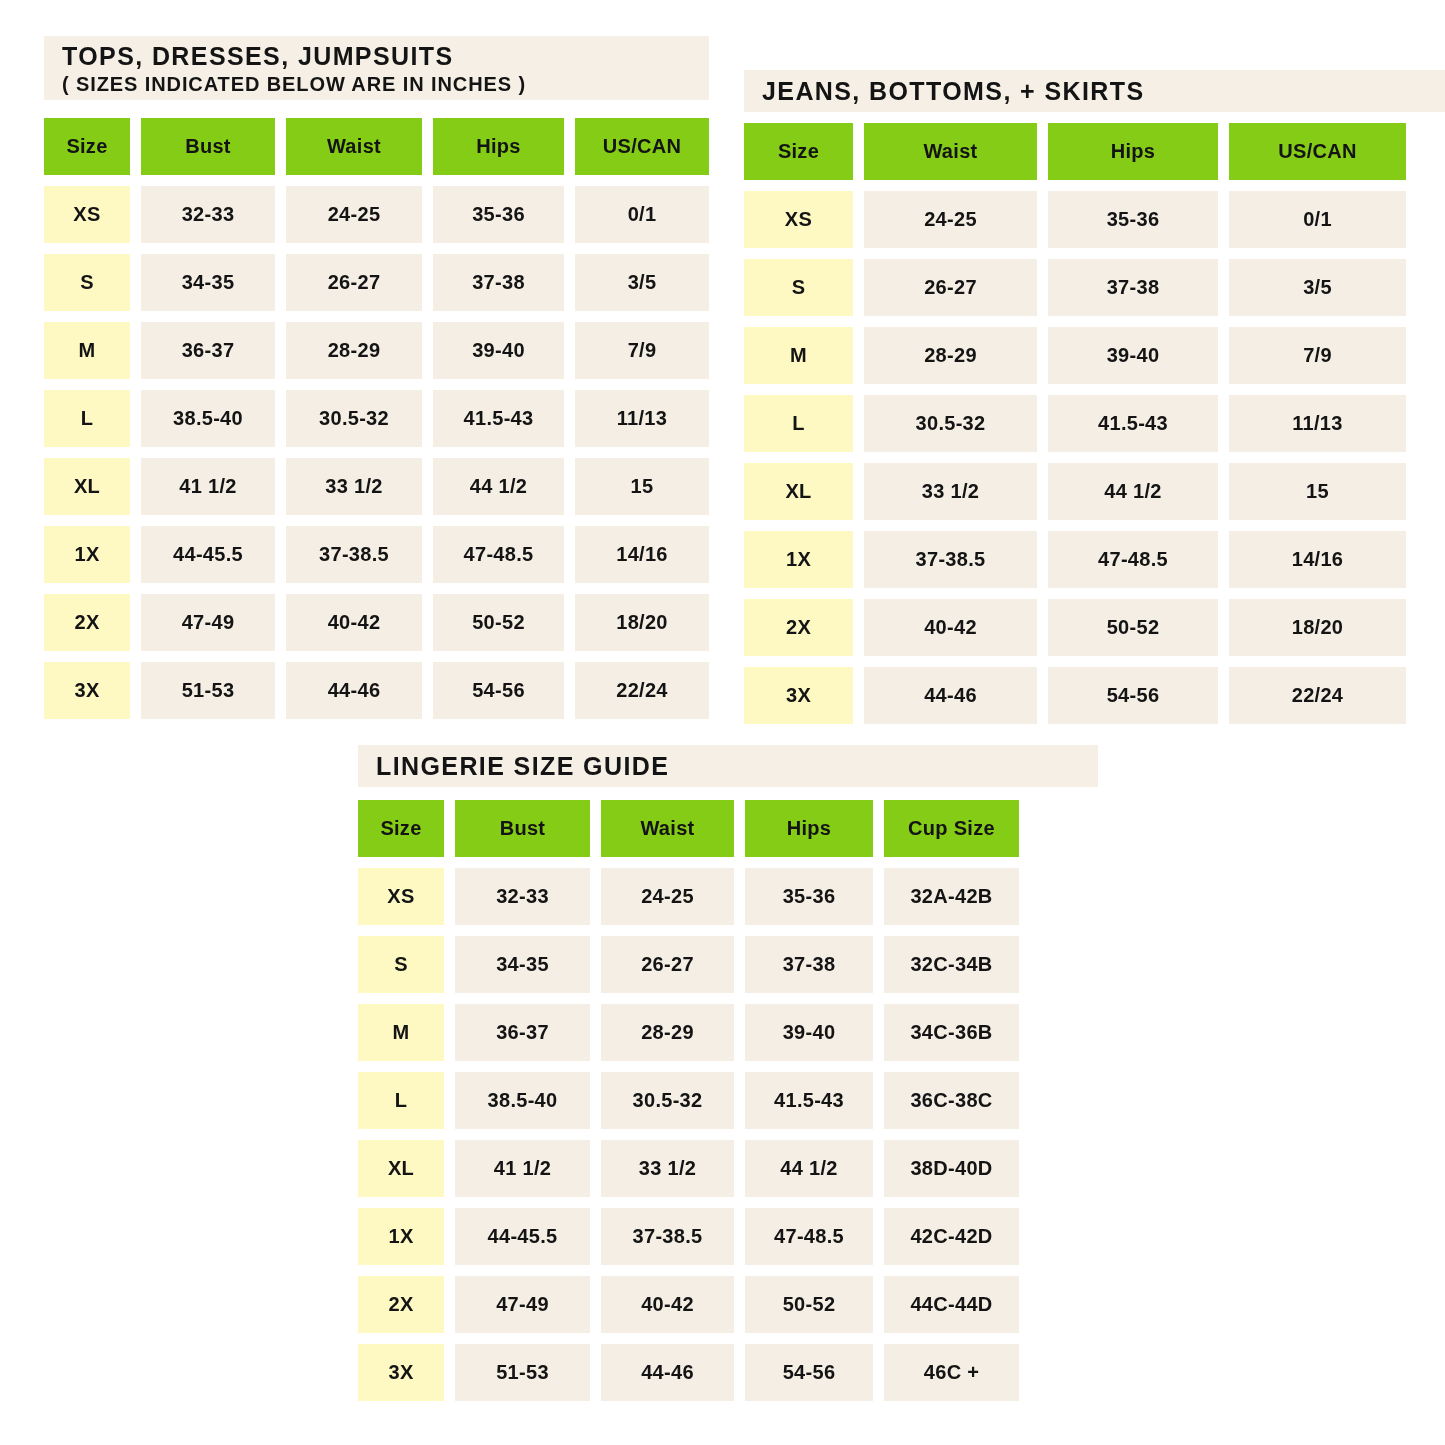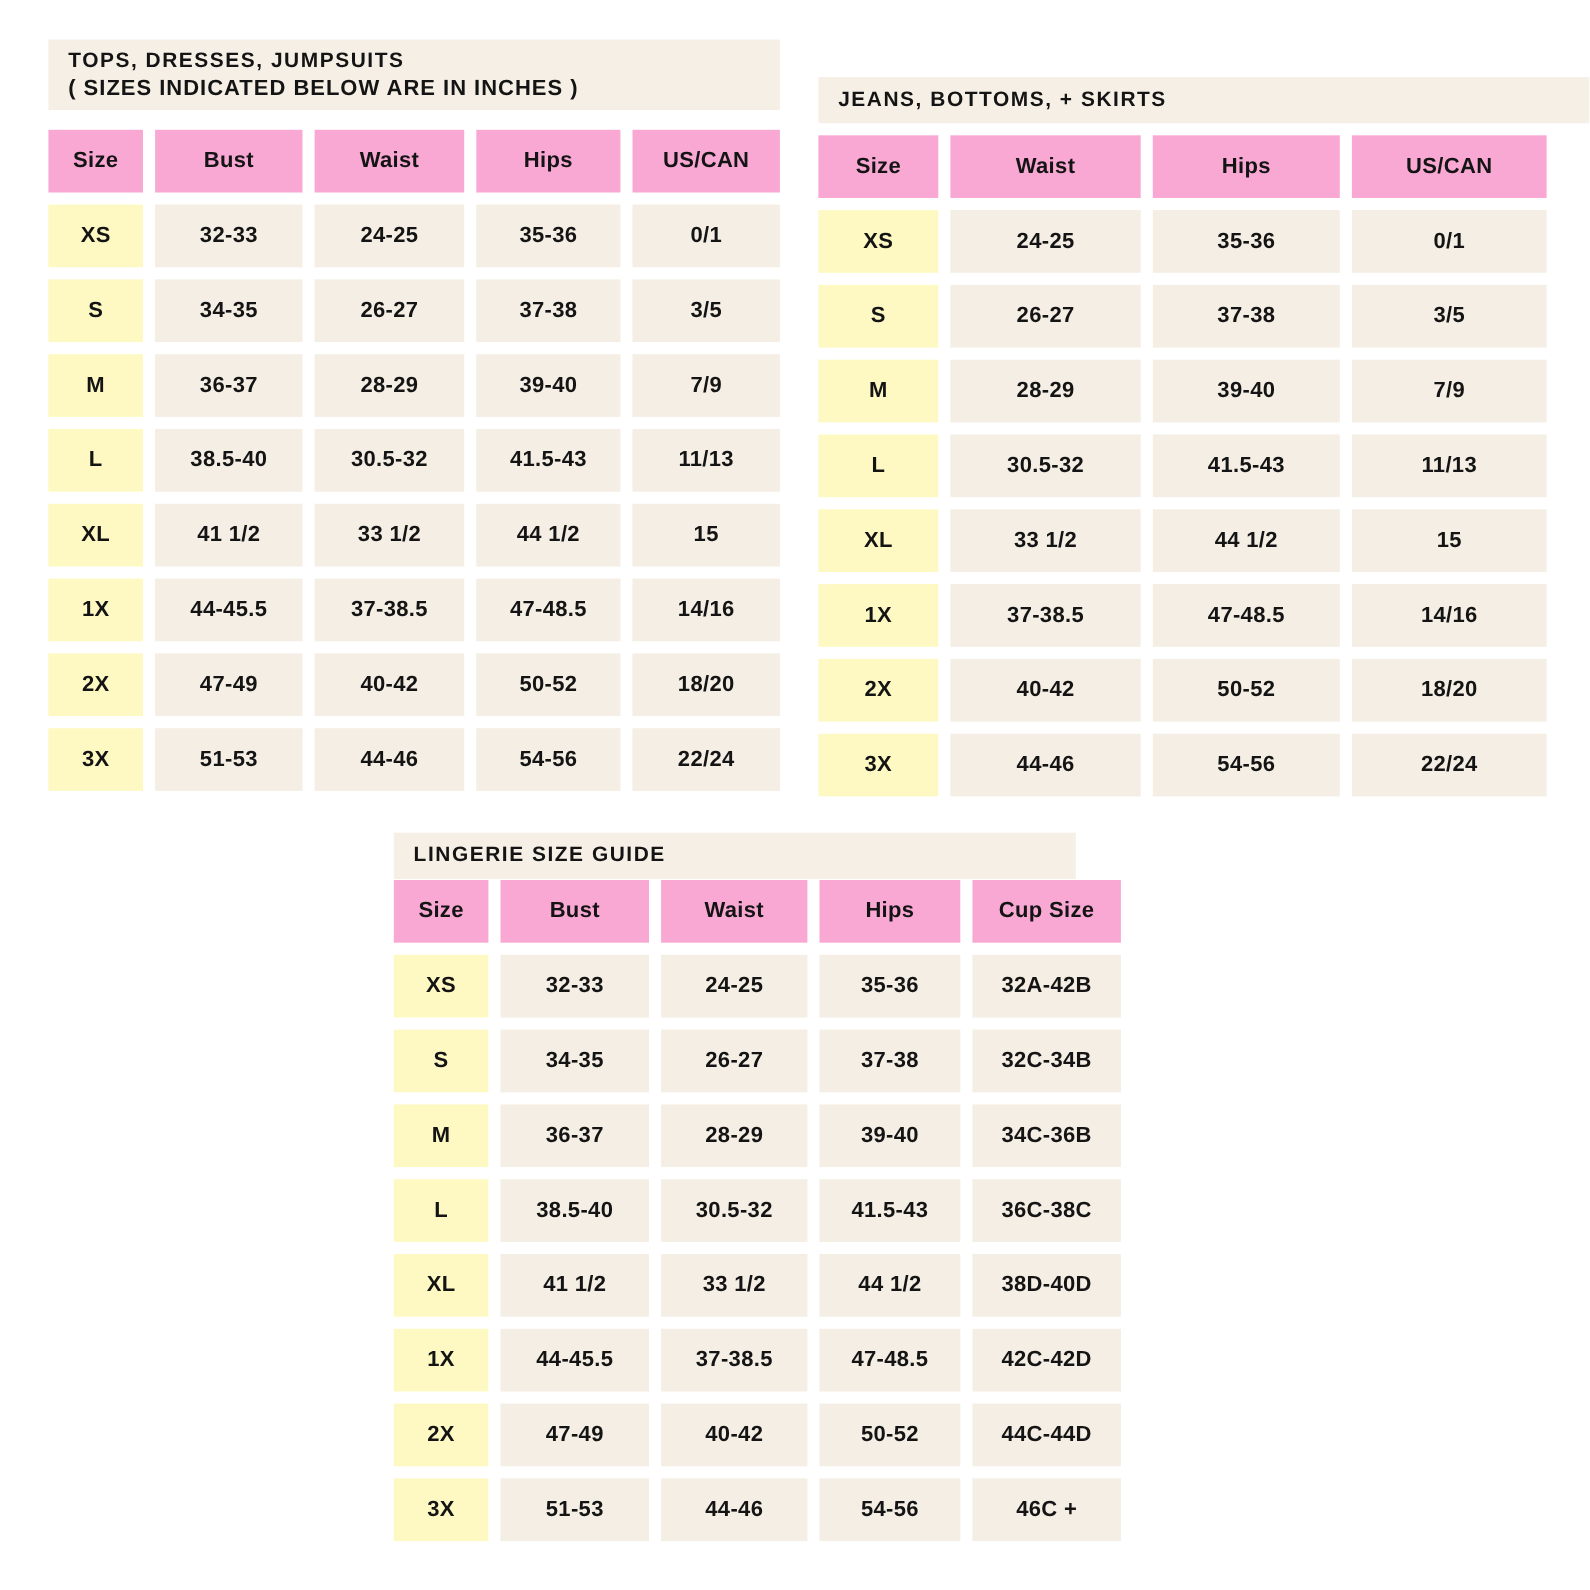--- a/index.html
+++ b/index.html
@@ -16,21 +16,21 @@
     position: absolute;
     background: #f5efe5;
     display: flex;
     flex-direction: column;
     justify-content: center;
     padding-left: 18px;
     box-sizing: border-box;
   }
   .banner .t {
     font-weight: 800;
-    font-size: 19px;
+    font-size: 25px;
     letter-spacing: 1.4px;
     line-height: 1.3;
     white-space: nowrap;
   }
   .banner .s {
     font-weight: 800;
     font-size: 20px;
     letter-spacing: 0.9px;
     white-space: nowrap;
   }
@@ -38,34 +38,34 @@
     position: absolute;
     display: grid;
     column-gap: 11px;
     row-gap: 11px;
   }
   #grid-tops     { left: 44px;  top: 118px; grid-template-columns: 86px 134px 136px 131px 134px; }
   #grid-jeans    { left: 744px; top: 123px; grid-template-columns: 109px 173px 170px 177px; }
   #grid-lingerie { left: 358px; top: 800px; grid-template-columns: 86px 135px 133px 128px 135px; }
   #banner-tops     { left: 44px;  top: 36px;  width: 665px; height: 64px; }
   #banner-jeans    { left: 744px; top: 70px;  width: 797px; height: 42px; }
-  #banner-lingerie { left: 358px; top: 745px; width: 620px; height: 42px; margin-top: 12px; }
+  #banner-lingerie { left: 358px; top: 745px; width: 740px; height: 42px; }
   .cell {
     height: 57px;
     background: #f4eee4;
     display: flex;
     align-items: center;
     justify-content: center;
     font-weight: 800;
     font-size: 20px;
     letter-spacing: 0.3px;
     color: #141414;
     white-space: nowrap;
   }
-  .cell.hd { background: #f9a8d4; }
+  .cell.hd { background: #84cc16; }
   .cell.sz { background: #fef9c3; }
 </style>
 </head>
 <body>
 
 <div class="canvas">
 
   <header class="banner" id="banner-tops">
     <div class="t">TOPS, DRESSES, JUMPSUITS</div>
     <div class="s">( SIZES INDICATED BELOW ARE IN INCHES )</div>

